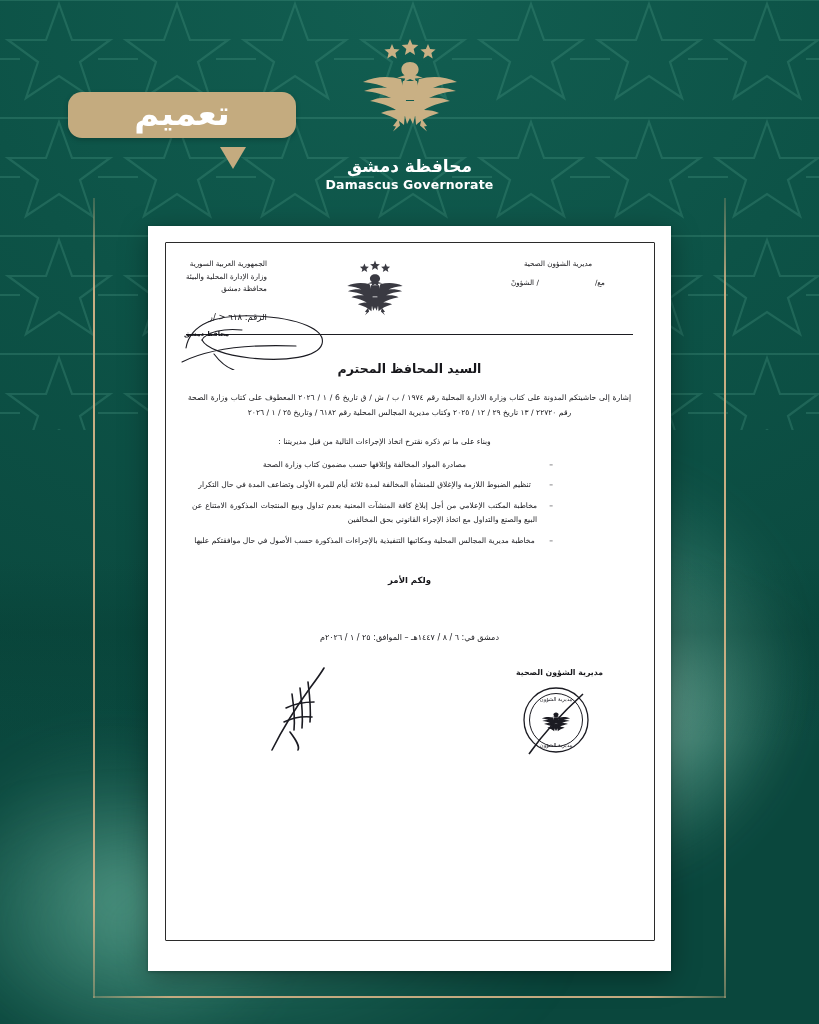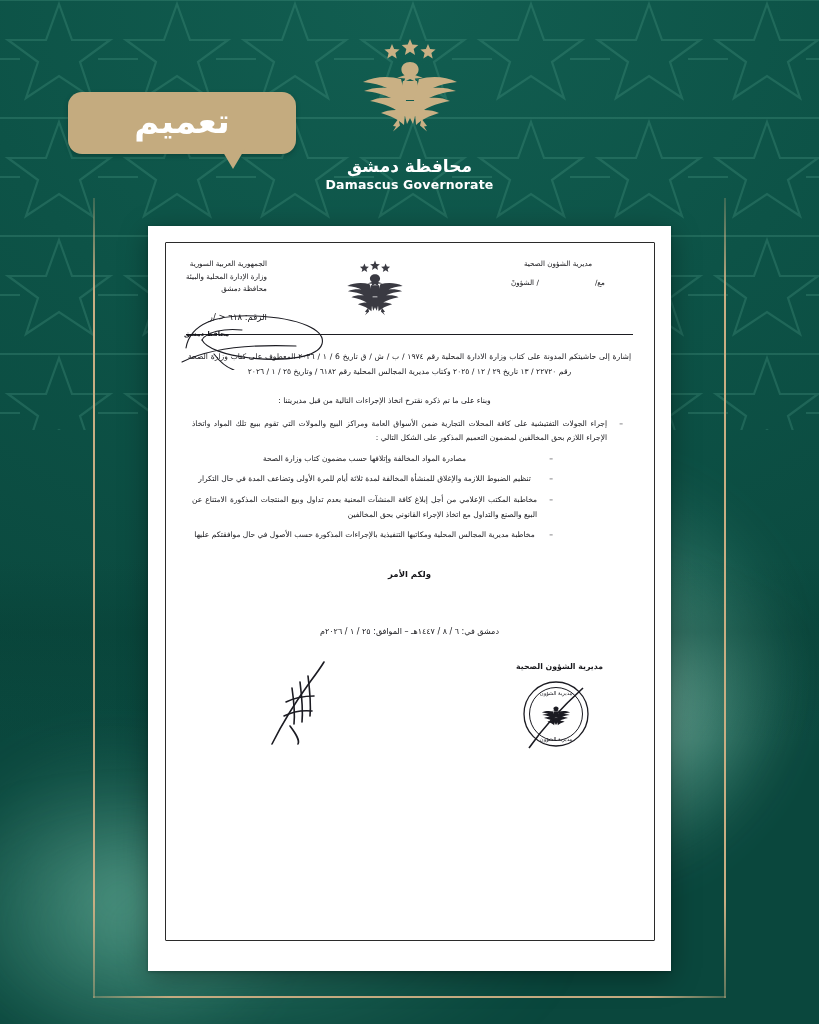--- a/index.html
+++ b/index.html
@@ -72,21 +72,21 @@
 
   
   .header { position: absolute; left: 0; top: 0; width: 100%; height: 200px; }
 
   .badge-wrap {
     position: absolute;
     left: 68px; top: 92px;
   }
   .badge {
     position: relative;
-    width: 228px; height: 62px;
+    width: 228px; height: 46px;
     background: #c4ab7f;
     border-radius: 14px;
     box-shadow: 0 2px 5px rgba(0,0,0,0.22);
     display: flex; align-items: center; justify-content: center;
   }
   .badge-text {
     color: #ffffff;
     font-size: 34px;
     font-weight: 700;
     letter-spacing: 2px;
@@ -415,27 +415,27 @@
           <path d="M6 58 C30 46 70 40 120 42"></path>
           <path d="M38 50 C44 58 52 64 58 66"></path>
         </g>
       </svg>
       <div class="stamp-name">
         <b>محافظ دمشق</b>
       </div>
 
       <div class="head-rule"></div>
 
+      <div class="salutation">السيد المحافظ المحترم</div>
 
       <div class="para">إشارة إلى حاشيتكم المدونة على كتاب وزارة الادارة المحلية رقم ١٩٧٤ / ب / ش / ق تاريخ 6 / ١ / ٢٠٢٦ المعطوف على كتاب وزارة الصحة رقم ٢٢٧٢٠ / ١٣ تاريخ ٢٩ / ١٢ / ٢٠٢٥ وكتاب مديرية المجالس المحلية رقم ٦١٨٢ / وتاريخ ٢٥ / ١ / ٢٠٢٦</div>
 
       <div class="lead-in">وبناء على ما تم ذكره نقترح اتخاذ الإجراءات التالية من قبل مديريتنا :</div>
 
       <ul class="items">
-        <li>إجراء الجولات التفتيشية على كافة المحلات التجارية ضمن الأسواق العامة ومراكز البيع والمولات التي تقوم ببيع تلك المواد واتخاذ الإجراء اللازم بحق المخالفين لمضمون التعميم المذكور على الشكل التالي :</li>
         <li class="indent center-last">مصادرة المواد المخالفة وإتلافها حسب مضمون كتاب وزارة الصحة</li>
         <li class="indent center-last">تنظيم الضبوط اللازمة والإغلاق للمنشأة المخالفة لمدة ثلاثة أيام للمرة الأولى وتضاعف المدة في حال التكرار</li>
         <li class="indent">مخاطبة المكتب الإعلامي من أجل إبلاغ كافة المنشآت المعنية بعدم تداول وبيع المنتجات المذكورة الامتناع عن البيع والصنع والتداول مع اتخاذ الإجراء القانوني بحق المخالفين</li>
         <li class="indent center-last">مخاطبة مديرية المجالس المحلية ومكاتبها التنفيذية بالإجراءات المذكورة حسب الأصول في حال موافقتكم عليها</li>
       </ul>
 
       <div class="closing">ولكم الأمر</div>
 
       <div class="date-line">دمشق في:    ٦ / ٨ / ١٤٤٧هـ – الموافق:    ٢٥ /   ١ / ٢٠٢٦م</div>
 

